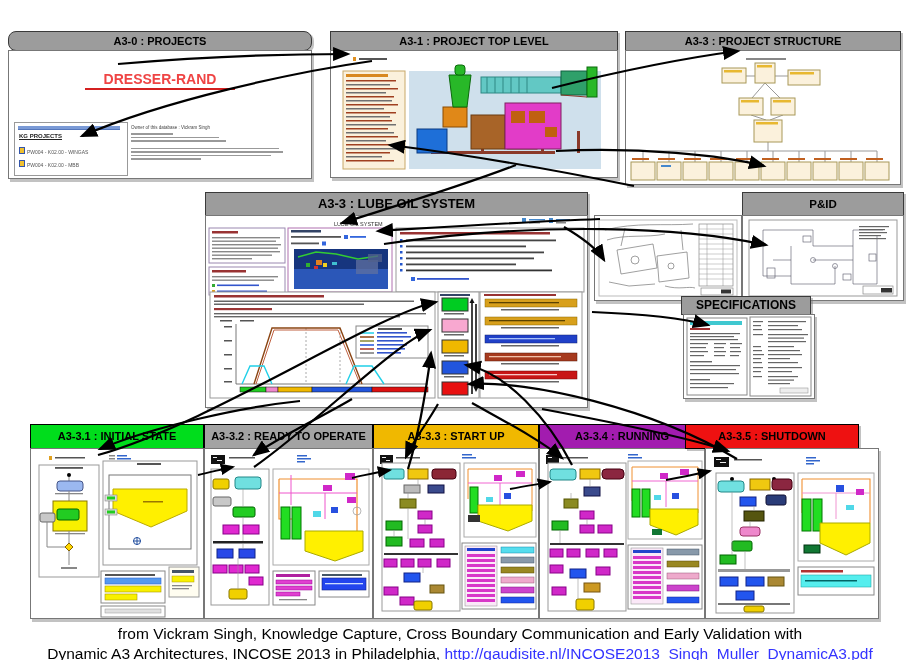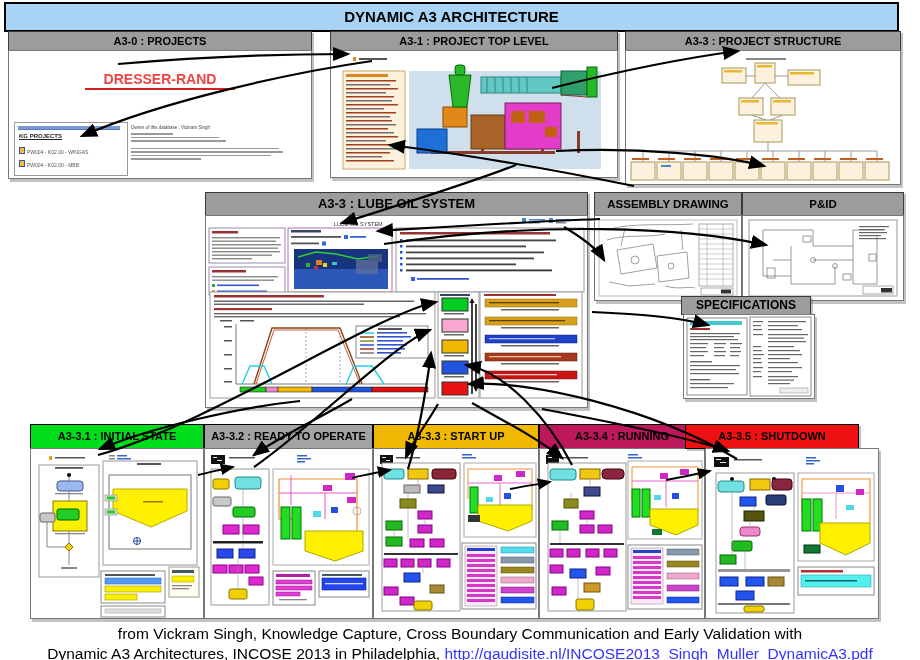--- a/index.html
+++ b/index.html
@@ -6,44 +6,43 @@
   #stage{position:relative;width:920px;height:660px;background:#fff;overflow:hidden;
          font-family:"Liberation Sans",sans-serif;}
   .banner{position:absolute;left:4px;top:2px;width:891px;height:26px;background:#A9D3F4;
           border:2px solid #000;text-align:center;font-weight:bold;font-size:15px;line-height:26px;color:#000;}
   .phdr{position:absolute;background:#9C9C9C;border:1px solid #3a3a3a;color:#000;font-weight:bold;
         text-align:center;box-shadow:2px 2px 0 rgba(120,120,120,.45);}
   .pbody{position:absolute;background:#fff;border:1px solid #777;box-shadow:2px 3px 0 rgba(120,120,120,.45);}
   .bhdr{position:absolute;border:1px solid #000;color:#000;font-weight:bold;text-align:center;
         font-size:11px;line-height:23px;height:23px;box-shadow:2px 2px 0 rgba(120,120,120,.45);}
   .hdr-initial{background:#00DD1C;} .hdr-ready{background:#a3a3a3;} .hdr-startup{background:#F0B800;}
-  .hdr-running{background:#be185d;} .hdr-shutdown{background:#EE1111;}
+  .hdr-running{background:#a21caf;} .hdr-shutdown{background:#EE1111;}
   .tinybar{position:absolute;background:#999;}
   .logo{position:absolute;left:58px;top:20px;width:186px;text-align:center;}
   .logo .t{font-weight:bold;font-size:14px;letter-spacing:0px;color:#ef4444;white-space:nowrap;}
   .logo .r{height:2px;background:#D42020;margin:1px 18px 0 18px;}
   .kgbox{position:absolute;left:5px;top:71px;width:112px;height:52px;border:1px solid #999;background:#fff;}
   .kglink{position:absolute;left:3px;top:3px;width:102px;height:3px;background:#7A9AD6;border-bottom:1px solid #5577BB;}
   .kghead{position:absolute;left:4px;top:10px;font-size:6px;font-weight:bold;text-decoration:underline;color:#222;}
   .kgitem{position:absolute;left:4px;font-size:5px;color:#555;white-space:nowrap;}
   .kgico{position:absolute;left:0;top:0;width:4px;height:5px;background:#F0C030;border:0.5px solid #3355AA;}
   .ownote{position:absolute;left:122px;top:74px;width:160px;font-size:4.5px;color:#444;line-height:1.2;}
   .cap{position:absolute;left:0;top:624px;width:920px;text-align:center;font-size:15.5px;color:#000;line-height:1.3;}
   .cap a{text-decoration:none;}
   svg{display:block;}
   .arrowlayer{position:absolute;left:0;top:0;z-index:50;pointer-events:none;}
 </style>
 </head>
 <body>
 
 <div id="stage">
 
-  <div class="banner">DYNAMIC A3 ARCHITECTURE</div>
-
-  <div class="phdr" style="left:8px;top:31px;width:302px;height:18px;font-size:11px;line-height:18px;">A3-0 : PROJECTS</div>
+
+  <div class="phdr" style="left:8px;top:31px;width:302px;height:18px;font-size:11px;line-height:18px;border-radius:8px;">A3-0 : PROJECTS</div>
   <div class="pbody" style="left:8px;top:50px;width:302px;height:127px;">
     <div class="logo">
       <div class="t">DRESSER-RAND</div>
       <div class="r"></div>
     </div>
     <div class="kgbox">
       <div class="kglink"></div>
       <div class="kghead">KG PROJECTS</div>
       <div class="kgitem" style="top:24px;">
         <span class="kgico" style="position:relative;display:inline-block;margin-right:2px;"></span><span>PW004 - K02.00 - WINGAS</span>
@@ -348,21 +347,20 @@
         <rect x="279" y="137" width="92" height="8" fill="#A63A1E" stroke="#5a1a08" stroke-width="0.5"></rect>
           <rect x="283" y="140" width="72" height="1.3" fill="#f0c0a8"></rect>
         <rect x="295" y="147" width="58" height="1.5" fill="#666"></rect>
         <rect x="279" y="155" width="92" height="8" fill="#C81616" stroke="#700808" stroke-width="0.5"></rect>
           <rect x="283" y="158" width="68" height="1.3" fill="#f8c8c8"></rect>
         <rect x="295" y="165" width="58" height="1.5" fill="#666"></rect>
       </g>
     </svg>
   </div>
 
-  <div class="phdr" style="left:594px;top:192px;width:146px;height:22px;font-size:11.5px;line-height:22px;">ASSEMBLY DRAWING</div>
   <div class="pbody" style="left:594px;top:215px;width:146px;height:84px;">
     <svg width="146" height="84">
       <rect x="4" y="4" width="138" height="76" fill="#fff" stroke="#bbb"></rect>
       <g stroke="#777" fill="none" stroke-width="0.7">
         <path d="M10,14 C40,6 70,10 98,8"></path>
           <path d="M12,24 C30,18 52,22 70,18"></path>
         <polygon points="22,34 58,28 62,52 26,58"></polygon>
         <polygon points="62,40 92,36 94,62 64,66"></polygon>
         <circle cx="40" cy="44" r="4"></circle>
           <circle cx="76" cy="50" r="3"></circle>

